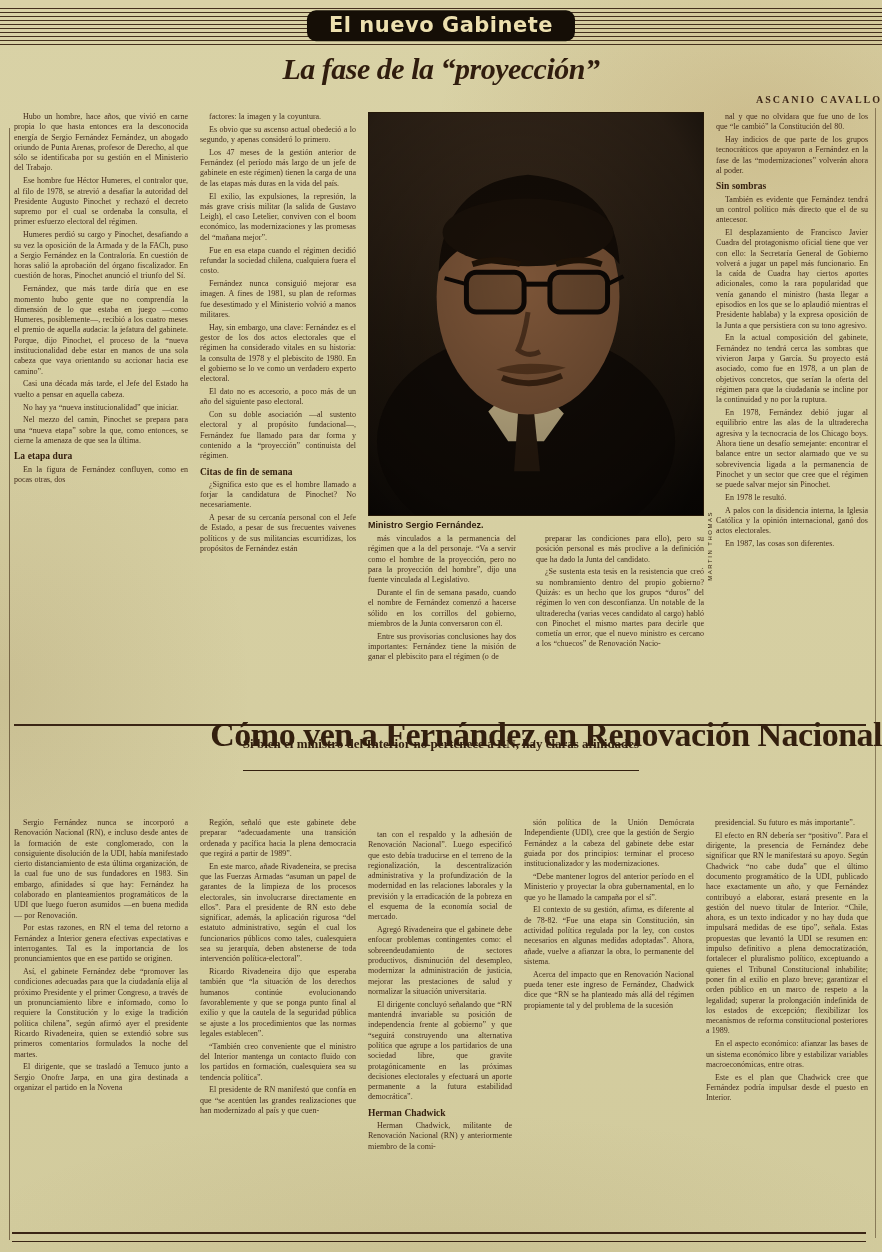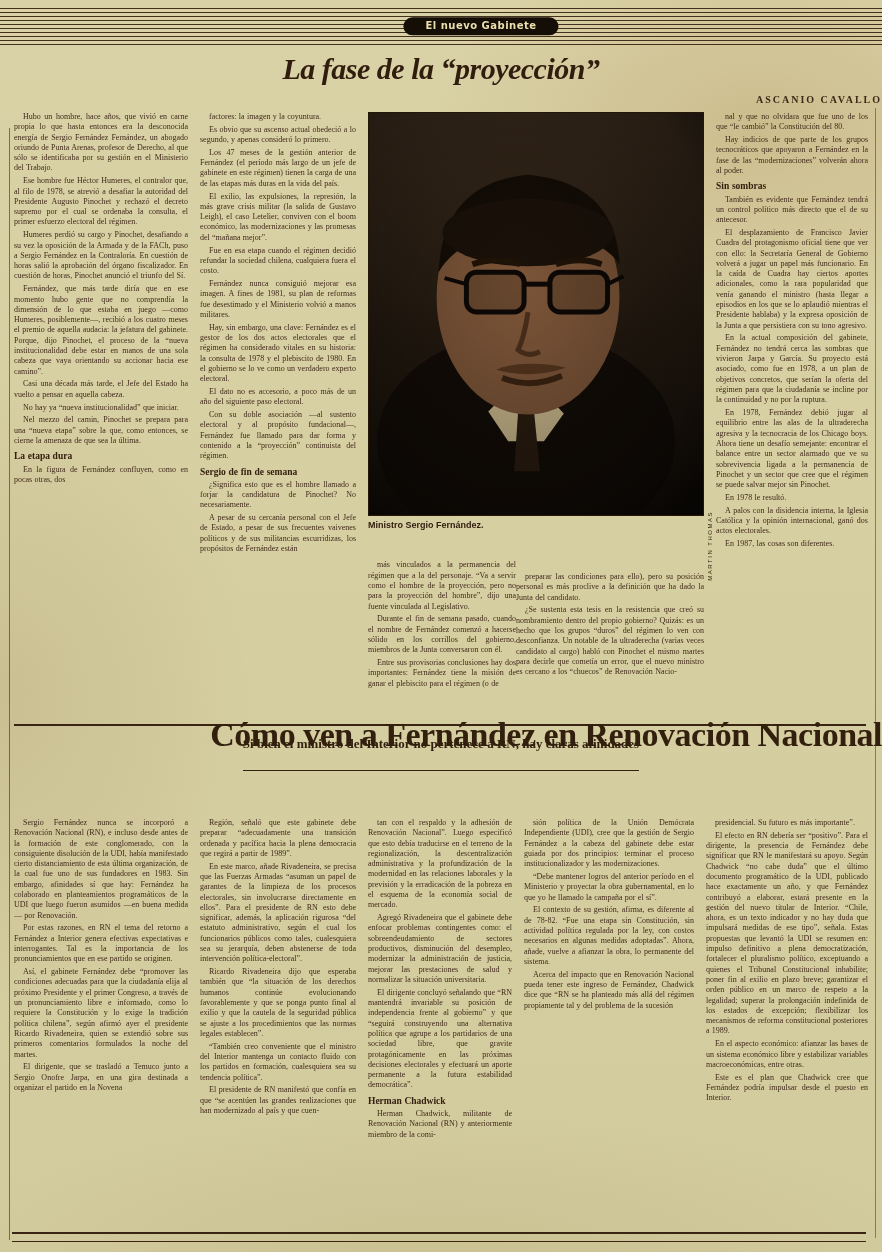--- a/index.html
+++ b/index.html
@@ -11,21 +11,21 @@
       linear-gradient(#d9d2a6,#d2cb9d);
     color:#3f2819;
     font-family:"Liberation Serif","DejaVu Serif",serif;}
 
   
   .band{position:absolute;left:0;right:0;top:8px;height:38px;
     background:repeating-linear-gradient(to bottom,#44301d 0 1px,transparent 1px 4px);}
   .band-box{position:absolute;left:50%;top:50%;transform:translate(-50%,-54%);
     background:#150e06;color:#ecdfae;padding:3px 22px 4px;border-radius:9px;
     font-family:"DejaVu Sans","Liberation Sans",sans-serif;font-weight:bold;
-    font-size:10px;letter-spacing:.5px;white-space:nowrap;margin-left:40px;}
+    font-size:21px;letter-spacing:.5px;white-space:nowrap;}
 
   
   .headline1{position:absolute;left:0;right:0;top:52px;text-align:center;
     font-size:30px;font-weight:bold;font-style:italic;color:#301d0e;letter-spacing:-.5px;}
   .byline{position:absolute;left:0;right:0;top:94px;text-align:right;
     font-size:10px;font-weight:bold;letter-spacing:2px;color:#4a3category22;}
 
   
   .cols{position:absolute;left:14px;right:14px;display:flex;gap:12px;}
   .a1{top:112px;height:608px;}
@@ -42,36 +42,36 @@
 
   
   .photo{position:relative;width:336px;height:404px;border:1px solid #241708;
     background:#1c130c;box-sizing:border-box;}
   .photo svg{display:block;width:100%;height:100%;}
   .credit{position:absolute;right:-2px;bottom:4px;transform-origin:right bottom;
     transform:rotate(-90deg) translateY(8px);
     font-family:"Liberation Sans",sans-serif;font-size:6px;letter-spacing:1.5px;color:#33220f;}
   .caption{margin:4px 0 4px;font-family:"Liberation Sans","DejaVu Sans",sans-serif;
     font-weight:bold;font-size:9px;color:#33210f;}
-  .subcols{display:flex;gap:0;height:184px;align-items:center;}
+  .subcols{display:flex;gap:20px;height:184px;}
   .w-ca{width:148px;flex:none;}
   .w-cb{flex:1;}
 
   
   .divider{position:absolute;left:14px;right:16px;top:724px;height:2px;background:#3a2515;}
   .kicker{position:absolute;left:0;right:0;top:736px;text-align:center;
     font-size:13px;font-weight:bold;color:#33200f;}
   .kicker span{border-bottom:1.5px solid #33200f;padding-bottom:19px;}
   .headline2{position:absolute;left:0;right:0;top:716px;text-align:right;
     font-size:34px;font-weight:bold;color:#331f0e;letter-spacing:-.5px;}
 
   .a2{top:818px;height:412px;justify-content:center;}
   .w-d1{width:174px;flex:none;}
   .w-d2{width:156px;flex:none;}
-  .w-d3{width:144px;flex:none;}
+  .w-d3{width:144px;flex:none;margin-top:12px;}
   .w-d4{width:170px;flex:none;}
   .w-d5{flex:1;}
 
   
   .rule-left{position:absolute;left:9px;top:128px;bottom:12px;width:1px;background:rgba(64,42,20,.6);}
   .rule-right{position:absolute;right:6px;top:108px;bottom:14px;width:1px;background:rgba(64,42,20,.5);}
   .bottom-rule{position:absolute;left:12px;right:16px;top:1232px;height:7px;
     border-top:2px solid #3a2515;border-bottom:1px solid #3a2515;}
 </style>
 </head>
@@ -101,21 +101,21 @@
     <div class="col w-c2">
         <p class="para">factores: la imagen y la coyuntura.</p>
         <p class="para">Es obvio que su ascenso actual obedeció a lo segundo, y apenas consideró lo primero.</p>
         <p class="para">Los 47 meses de la gestión anterior de Fernández (el período más largo de un jefe de gabinete en este régimen) tienen la carga de una de las etapas más duras en la vida del país.</p>
         <p class="para">El exilio, las expulsiones, la represión, la más grave crisis militar (la salida de Gustavo Leigh), el caso Letelier, conviven con el boom económico, las modernizaciones y las promesas del “mañana mejor”.</p>
         <p class="para">Fue en esa etapa cuando el régimen decidió refundar la sociedad chilena, cualquiera fuera el costo.</p>
         <p class="para">Fernández nunca consiguió mejorar esa imagen. A fines de 1981, su plan de reformas fue desestimado y el Ministerio volvió a manos militares.</p>
         <p class="para">Hay, sin embargo, una clave: Fernández es el gestor de los dos actos electorales que el régimen ha considerado vitales en su historia: la consulta de 1978 y el plebiscito de 1980. En el gobierno se lo ve como un verdadero experto electoral.</p>
         <p class="para">El dato no es accesorio, a poco más de un año del siguiente paso electoral.</p>
         <p class="para">Con su doble asociación —al sustento electoral y al propósito fundacional—, Fernández fue llamado para dar forma y contenido a la “proyección” continuista del régimen.</p>
-        <h3 class="subhead">Sergio de fin de semana</h3>
+        <h3 class="subhead">Citas de fin de semana</h3>
         <p class="para">¿Significa esto que es el hombre llamado a forjar la candidatura de Pinochet? No necesariamente.</p>
         <p class="para">A pesar de su cercanía personal con el Jefe de Estado, a pesar de sus frecuentes vaivenes políticos y de sus militancias escurridizas, los propósitos de Fernández están</p>
       </div>
 
     <div class="w-mid">
       <div class="photo">
         <svg viewBox="0 0 336 404" preserveAspectRatio="none">
           <defs>
             <radialGradient id="vig" cx="45%" cy="42%" r="75%">
               <stop offset="0%" stop-color="#00000000"></stop>

